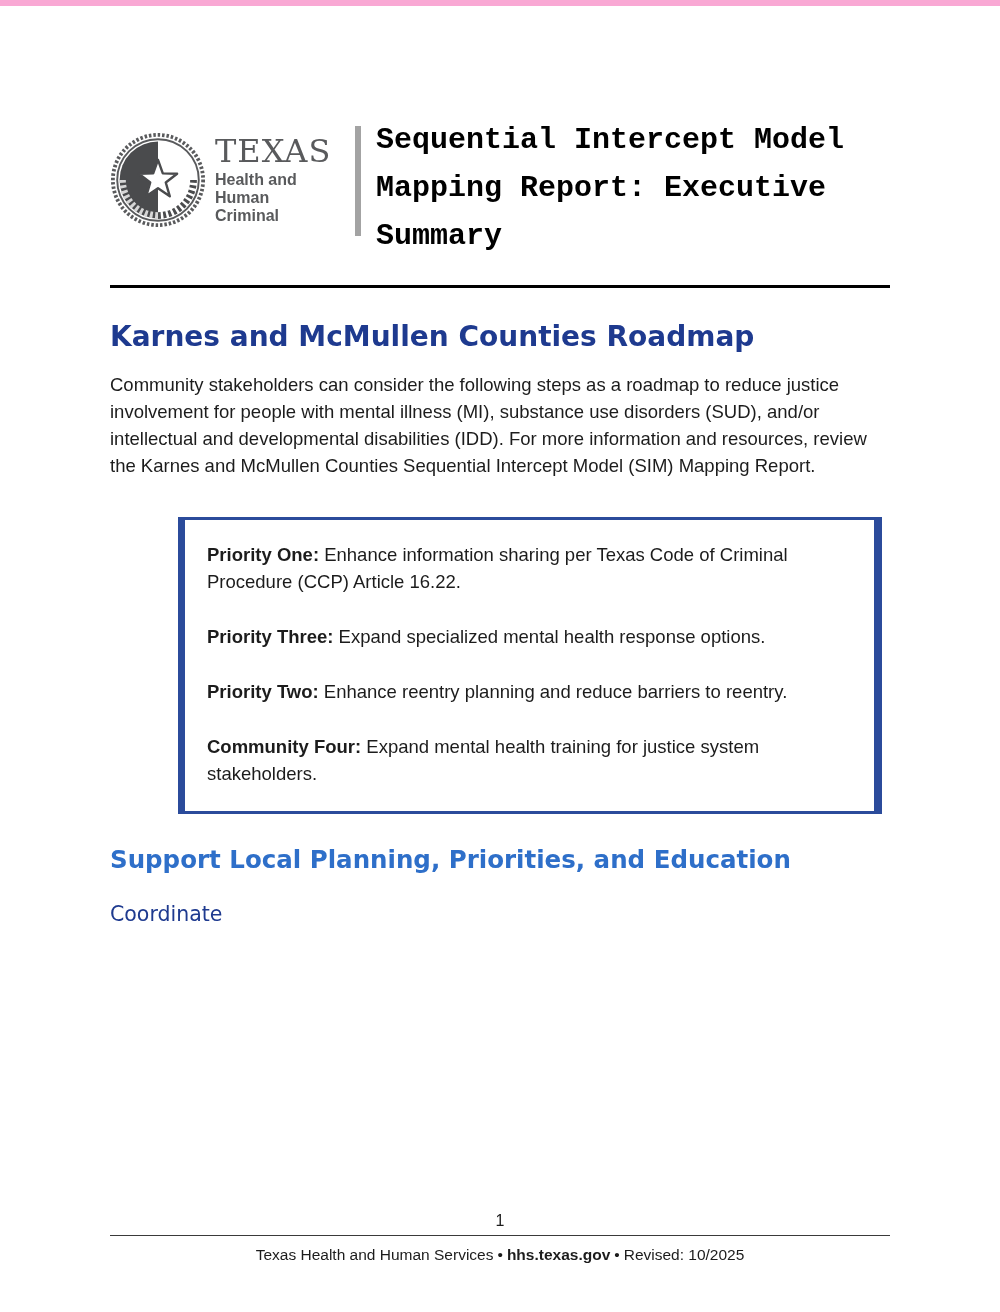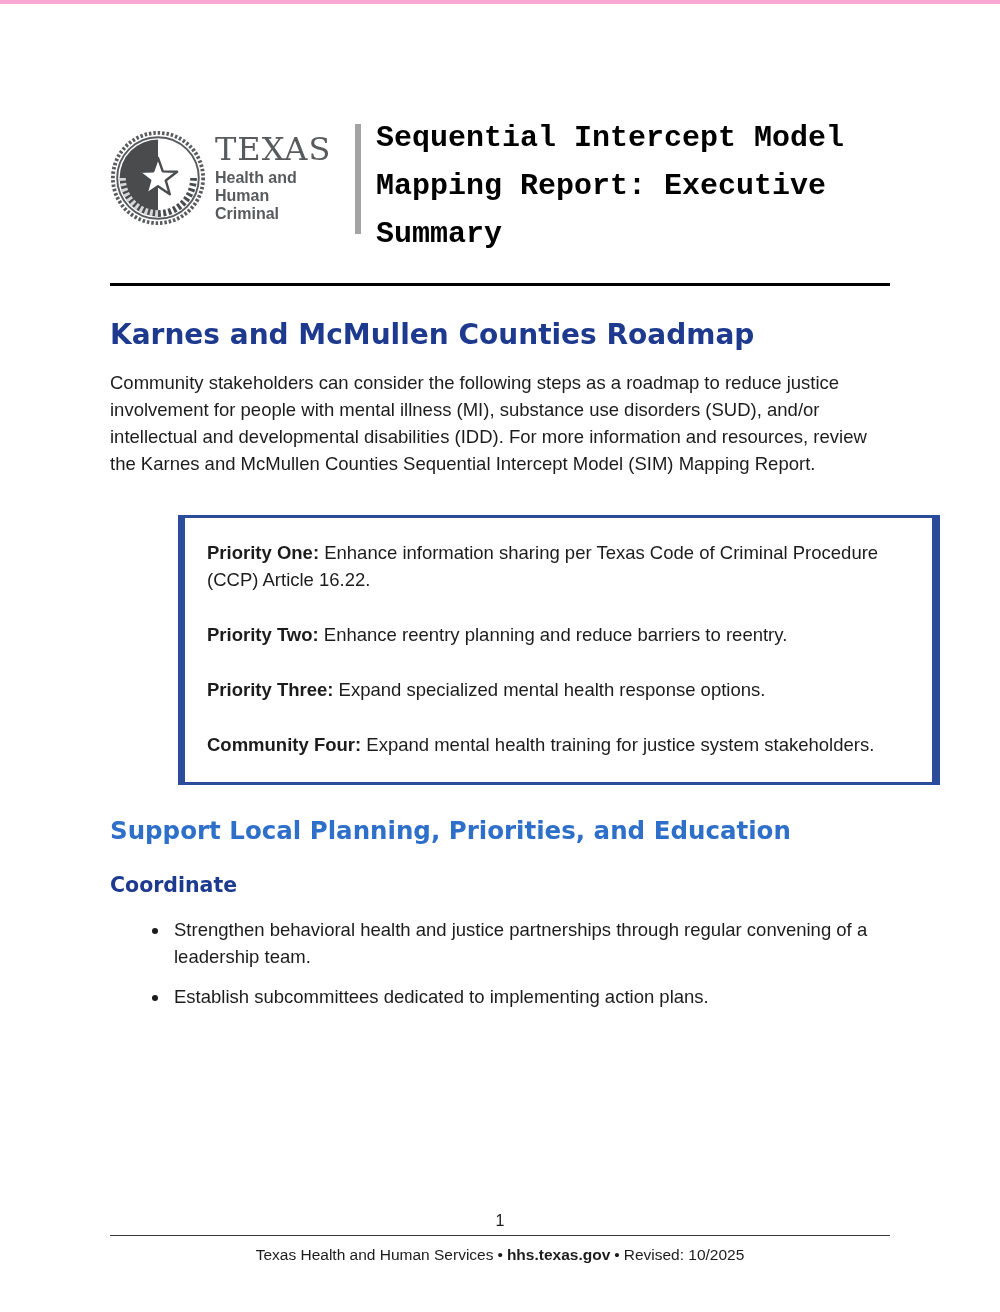--- a/index.html
+++ b/index.html
@@ -1,19 +1,19 @@
 <!DOCTYPE html>
 <html><head>
 <meta charset="utf-8">
 <style>
   html,body { margin:0; padding:0; background:#ffffff; }
   body { font-family:"Liberation Sans", sans-serif; color:#1c1c1c; }
   .page {
     position:relative; width:1000px; height:1312px; margin:0 auto;
-    background:#ffffff; border-top:4px solid #f9a8d4; overflow:hidden;
+    background:#ffffff; border-top:6px solid #f9a8d4; overflow:hidden;
     box-sizing:border-box;
   }
 
   
   .header-row { display:flex; align-items:flex-start; margin:118px 110px 0 110px; }
   .logo { display:flex; align-items:center; width:245px; flex:0 0 auto; margin-top:8px; }
   .seal { width:96px; height:96px; flex:0 0 auto; }
   .logo-text { margin-left:9px; color:#595a5c; }
   .logo-brand { font-family:"DejaVu Serif","Liberation Serif",serif; font-size:32px; line-height:1; letter-spacing:1px; }
   .logo-sub { font-size:16px; font-weight:bold; line-height:1.12; margin-top:4px; }
@@ -32,29 +32,29 @@
     color:#1e3a8f; font-size:28px; font-weight:bold; margin:32px 0 0 0;
     white-space:nowrap;
   }
   .intro { font-size:18.5px; line-height:27px; margin:18px 0 0 0; }
   .h2-blue {
     font-family:"DejaVu Sans","Liberation Sans",sans-serif;
     color:#2e6fc9; font-size:24.5px; font-weight:bold; margin:31px 0 0 0;
     white-space:nowrap;
   }
   .priority-box {
-    margin:38px 0 0 68px; width:762px; box-sizing:border-box;
+    margin:38px 0 0 68px; width:704px; box-sizing:border-box;
     border:3px solid #2b4b9b; border-left-width:7px; border-right-width:8px;
     padding:21px 24px 24px 22px; background:#ffffff;
   }
   .priority { font-size:18.5px; line-height:27px; margin:0 0 28px 0; }
   .priority:last-child { margin-bottom:0; }
   .h3-navy {
     font-family:"DejaVu Sans","Liberation Sans",sans-serif;
-    color:#1e3a8f; font-size:20.5px; font-weight:bold; margin:28px 0 0 0;
+    color:#1e3a8f; font-size:20.5px; font-weight:normal; margin:28px 0 0 0;
   }
   ul.bullets { margin:19px 0 0 0; padding-left:60px; font-size:18.5px; line-height:27px; }
   ul.bullets li { margin-bottom:13px; padding-left:4px; }
 
   
   .footer { position:absolute; left:110px; right:110px; bottom:48px; text-align:center; }
   .page-num { font-size:16px; color:#1c1c1c; margin-bottom:5px; }
   .footer-rule { height:1px; background:#3a3a3a; margin:0 0 10px 0; }
   .footer-line { font-size:15.5px; color:#1c1c1c;text-align:center; }
   .footer-url { font-weight:bold; }
@@ -90,33 +90,29 @@
 
   <div class="content">
 
     <div class="h1-navy">Karnes and McMullen Counties Roadmap</div>
 
     <p class="intro">Community stakeholders can consider the following steps as a roadmap to reduce justice involvement for people with mental illness (MI), substance use disorders (SUD), and/or intellectual and developmental disabilities (IDD). For more information and resources, review the Karnes and McMullen Counties Sequential Intercept Model (SIM) Mapping Report.</p>
 
 
     <div class="priority-box">
       <p class="priority"><b>Priority One:</b> <span>Enhance information sharing per Texas Code of Criminal Procedure (CCP) Article 16.22.</span></p>
+      <p class="priority"><b>Priority Three:</b> <span>Expand specialized mental health response options.</span></p>
       <p class="priority"><b>Priority Two:</b> <span>Enhance reentry planning and reduce barriers to reentry.</span></p>
-      <p class="priority"><b>Priority Three:</b> <span>Expand specialized mental health response options.</span></p>
       <p class="priority"><b>Community Four:</b> <span>Expand mental health training for justice system stakeholders.</span></p>
     </div>
 
     <div class="h2-blue">Support Local Planning, Priorities, and Education</div>
 
     <div class="h3-navy">Coordinate</div>
 
-    <ul class="bullets">
-      <li>Strengthen behavioral health and justice partnerships through regular convening of a leadership team.</li>
-      <li>Establish subcommittees dedicated to implementing action plans.</li>
-    </ul>
 
   </div>
 
   <div class="footer">
     <div class="page-num">1</div>
     <div class="footer-rule"></div>
     <div class="footer-line">
       <span>Texas Health and Human Services</span><span class="sep">•</span><span class="footer-url">hhs.texas.gov</span><span class="sep">•</span><span>Revised: 10/2025</span>
     </div>
   </div>

